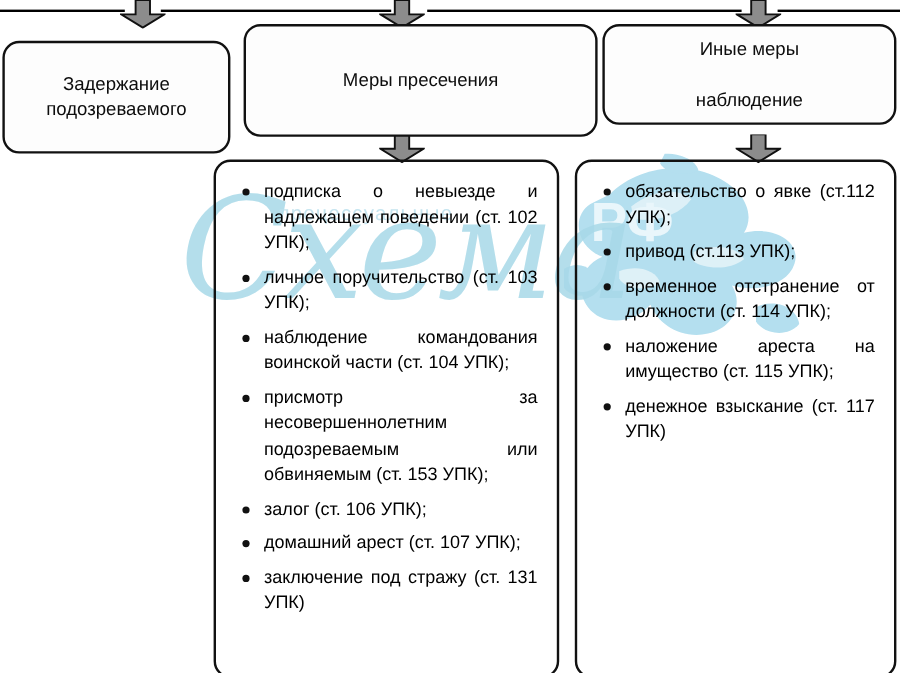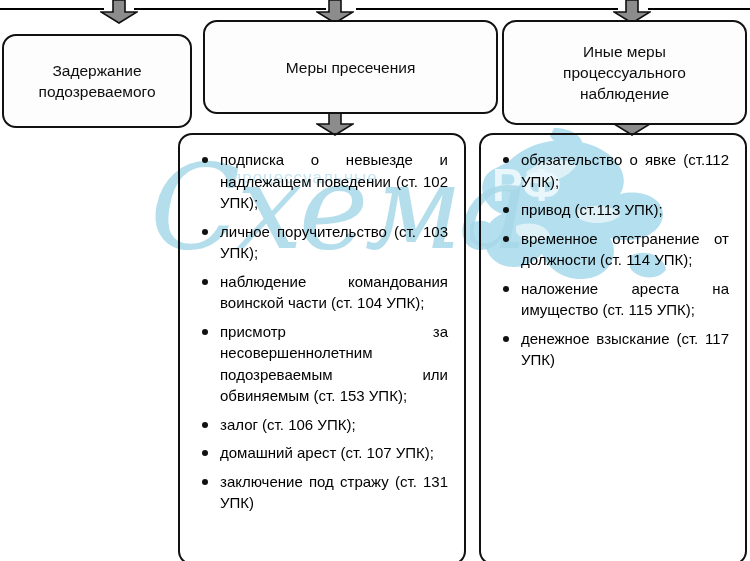--- a/index.html
+++ b/index.html
@@ -186,24 +186,24 @@
       <span>подозреваемого</span>
     </div>
   </div>
 
   <div class="box top" style="left:203px; top:20px; width:295px; height:94px;">
     <div class="title">
       <span>Меры пресечения</span>
     </div>
   </div>
 
-  <div class="box top" style="left:502px; top:20px; width:245px; height:105px;text-align:center;">
+  <div class="box top" style="left:502px; top:20px; width:245px; height:84px;text-align:center;">
     <div class="title">
       <span>Иные меры</span><br>
-      <span>процессуального</span><br>
+      <br>
       <span>наблюдение</span>
     </div>
   </div>
 
   <div class="arrow" style="left:316px; top:112px;">
     <svg width="38" height="24" viewBox="0 0 38 24" xmlns="http://www.w3.org/2000/svg">
       <polygon points="13,0 25,0 25,12 37,12 19,23 1,12 13,12" fill="#8c8c8c" stroke="#111111" stroke-width="1.6" stroke-linejoin="miter"></polygon>
     </svg>
   </div>
   <div class="arrow" style="left:613px; top:112px;">

